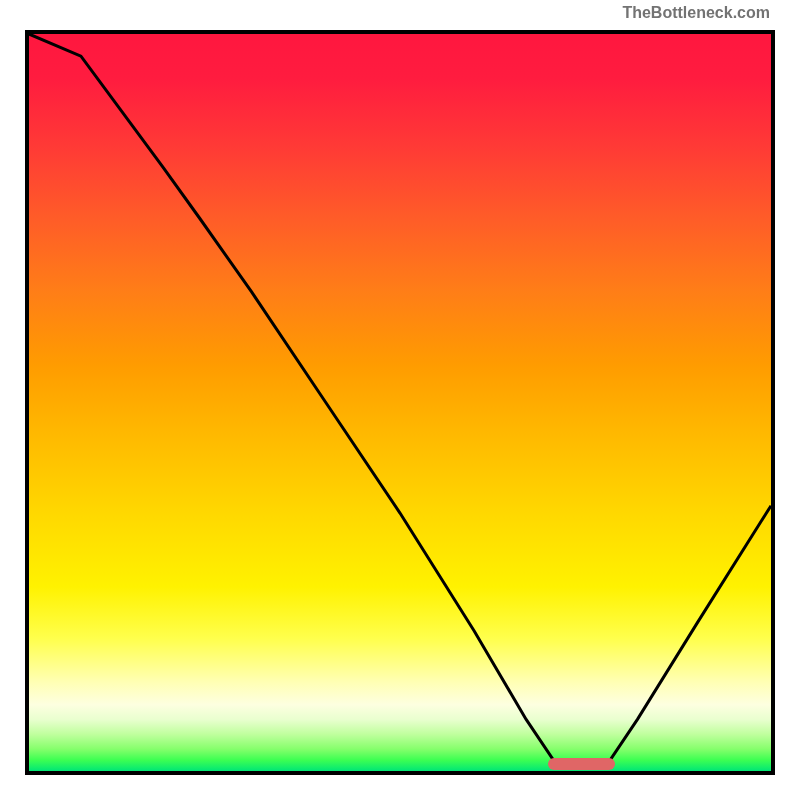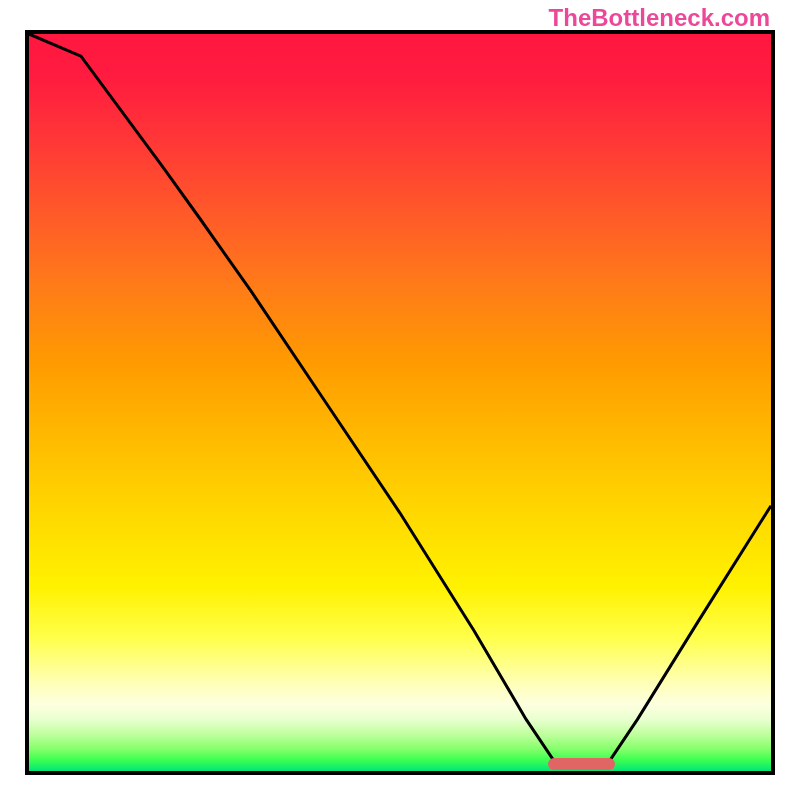--- a/index.html
+++ b/index.html
@@ -8,23 +8,23 @@
     height: 800px;
     background: #ffffff;
     font-family: Arial, sans-serif;
     position: relative;
     overflow: hidden;
   }
   .watermark {
     position: absolute;
     top: 4px;
     right: 30px;
-    font-size: 24px;
+    font-size: 16px;
     font-weight: bold;
-    color: #ec4899;
+    color: #737373;
     z-index: 10;
   }
   .plot-container {
     position: absolute;
     left: 25px;
     top: 30px;
     width: 750px;
     height: 745px;
     border: 4px solid #000000;
     overflow: hidden;

